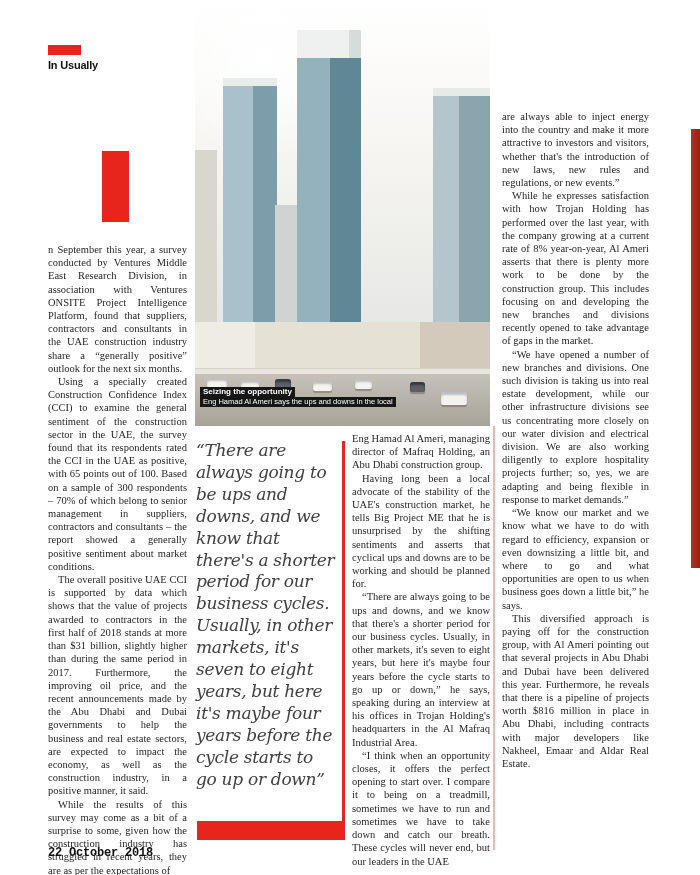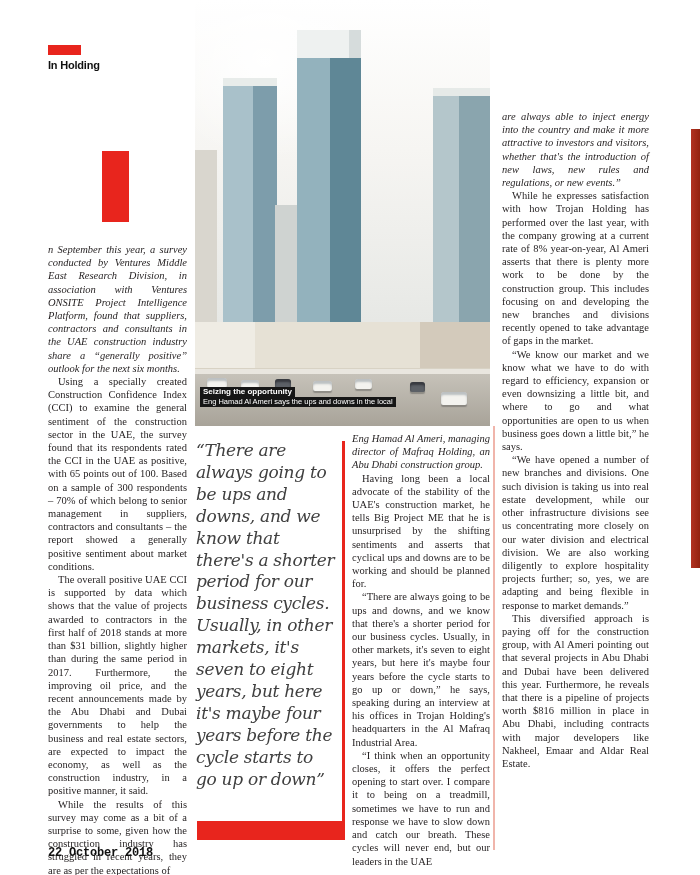--- a/index.html
+++ b/index.html
@@ -8,21 +8,21 @@
   
   .tag-bar{position:absolute;left:48px;top:45px;width:33px;height:10px;background:#e8251d;}
   .tag-label{position:absolute;left:48px;top:59px;font-family:"Liberation Sans",sans-serif;
              font-weight:bold;font-size:11px;letter-spacing:-0.2px;color:#111;}
   
   .drop-cap{position:absolute;left:102px;top:151px;width:27px;height:71px;background:#e8251d;color:#e8251d;
             overflow:hidden;font-size:2px;}
   
   .bodycol{position:absolute;font-size:10.5px;line-height:13.2px;text-align:justify;color:#221e1f;}
   .bodycol p{margin:0;text-indent:10px;}
-  .bodycol p:first-child{text-indent:0;font-style:italic;}
+  .bodycol p:first-child{text-indent:0;}
   .col1{left:48px;top:243px;width:139px;}
   .col2{left:352px;top:432px;width:138px;}
   .col3{left:502px;top:110px;width:147px;}
   .boldmag{font-weight:normal;}
   
   .photo{position:absolute;left:195px;top:0;width:295px;height:426px;overflow:hidden;
          background:linear-gradient(180deg,#ffffff 0%,#f6f5f2 35%,#e9eae7 70%,#dddfdc 100%);}
   .ph{position:absolute;}
   .glow{left:-40px;top:-40px;width:220px;height:200px;
         background:radial-gradient(closest-side,rgba(255,255,255,.95),rgba(255,255,255,0));}
@@ -67,21 +67,21 @@
   .footer{position:absolute;left:48px;top:846px;font-family:Liberation Mono, monospace;
           font-weight:bold;font-size:12px;letter-spacing:-0.2px;color:#111;}
   .footer .num{margin-right:7px;}
 </style>
 </head>
 <body>
 
 <div class="page">
 
   <div class="tag-bar"></div>
-  <div class="tag-label">In Holding</div>
+  <div class="tag-label">In Usually</div>
 
   <div class="drop-cap">I</div>
 
   <div class="bodycol col1">
     <p>n September this year, a survey conducted by Ventures Middle East Research Division, in association with Ventures ONSITE Project Intelligence Platform, found that suppliers, contractors and consultants in the UAE construction industry share a “generally positive” outlook for the next six months.</p>
     <p>Using a specially created Construction Confidence Index (CCI) to examine the general sentiment of the construction sector in the UAE, the survey found that its respondents rated the CCI in the UAE as positive, with 65 points out of 100. Based on a sample of 300 respondents – 70% of which belong to senior management in suppliers, contractors and consultants – the report showed a generally positive sentiment about market conditions.</p>
     <p>The overall positive UAE CCI is supported by data which shows that the value of projects awarded to contractors in the first half of 2018 stands at more than $31 billion, slightly higher than during the same period in 2017. Furthermore, the improving oil price, and the recent announcements made by the Abu Dhabi and Dubai governments to help the business and real estate sectors, are expected to impact the economy, as well as the construction industry, in a positive manner, it said.</p>
     <p>While the results of this survey may come as a bit of a surprise to some, given how the construction industry has struggled in recent years, they are as per the expectations of</p>
   </div>
 
@@ -114,30 +114,30 @@
   </div>
 
   <div class="quote">“There are always going to be ups and downs, and we know that there's a shorter period for our business cycles. Usually, in other markets, it's seven to eight years, but here it's maybe four years before the cycle starts to go up or down”</div>
   <div class="quote-vrule"></div>
   <div class="quote-hbar"></div>
 
   <div class="bodycol col2">
     <p>Eng Hamad Al Ameri, managing director of Mafraq Holding, an Abu Dhabi construction group.</p>
     <p><span>Having long been a local advocate of the stability of the UAE's construction market, he tells </span><span class="boldmag">Big Project ME</span><span> that he is unsurprised by the shifting sentiments and asserts that cyclical ups and downs are to be working and should be planned for.</span></p>
     <p>“There are always going to be ups and downs, and we know that there's a shorter period for our business cycles. Usually, in other markets, it's seven to eight years, but here it's maybe four years before the cycle starts to go up or down,” he says, speaking during an interview at his offices in Trojan Holding's headquarters in the Al Mafraq Industrial Area.</p>
-    <p>“I think when an opportunity closes, it offers the perfect opening to start over. I compare it to being on a treadmill, sometimes we have to run and response we have to slow down and catch our breath. These cycles will never end, but our leaders in the UAE</p>
+    <p>“I think when an opportunity closes, it offers the perfect opening to start over. I compare it to being on a treadmill, sometimes we have to run and sometimes we have to take down and catch our breath. These cycles will never end, but our leaders in the UAE</p>
   </div>
 
   <div class="pink-rule"></div>
 
   <div class="bodycol col3">
     <p>are always able to inject energy into the country and make it more attractive to investors and visitors, whether that's the introduction of new laws, new rules and regulations, or new events.”</p>
     <p>While he expresses satisfaction with how Trojan Holding has performed over the last year, with the company growing at a current rate of 8% year-on-year, Al Ameri asserts that there is plenty more work to be done by the construction group. This includes focusing on and developing the new branches and divisions recently opened to take advantage of gaps in the market.</p>
+    <p>“We have opened a number of new branches and divisions. One such division is taking us into real estate development, while our other infrastructure divisions see us concentrating more closely on our water division and electrical division. We are also working diligently to explore hospitality projects further; so, yes, we are adapting and being flexible in response to market demands.”</p>
     <p>“We know our market and we know what we have to do with regard to efficiency, expansion or even downsizing a little bit, and where to go and what opportunities are open to us when business goes down a little bit,” he says.</p>
-    <p>“We have opened a number of new branches and divisions. One such division is taking us into real estate development, while our other infrastructure divisions see us concentrating more closely on our water division and electrical division. We are also working diligently to explore hospitality projects further; so, yes, we are adapting and being flexible in response to market demands.”</p>
     <p>This diversified approach is paying off for the construction group, with Al Ameri pointing out that several projects in Abu Dhabi and Dubai have been delivered this year. Furthermore, he reveals that there is a pipeline of projects worth $816 million in place in Abu Dhabi, including contracts with major developers like Nakheel, Emaar and Aldar Real Estate.</p>
   </div>
 
   <div class="edge-bar"></div>
 
   <div class="footer">
     <span class="num">22</span><span>October 2018</span>
   </div>
 
 </div>

